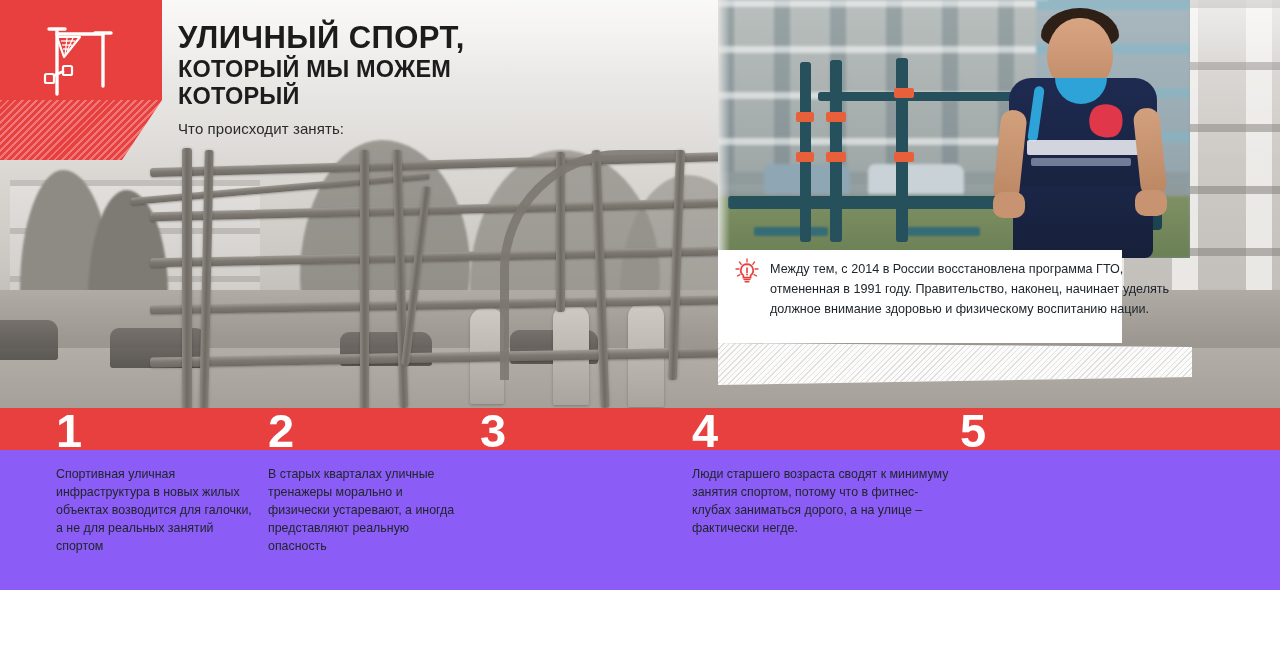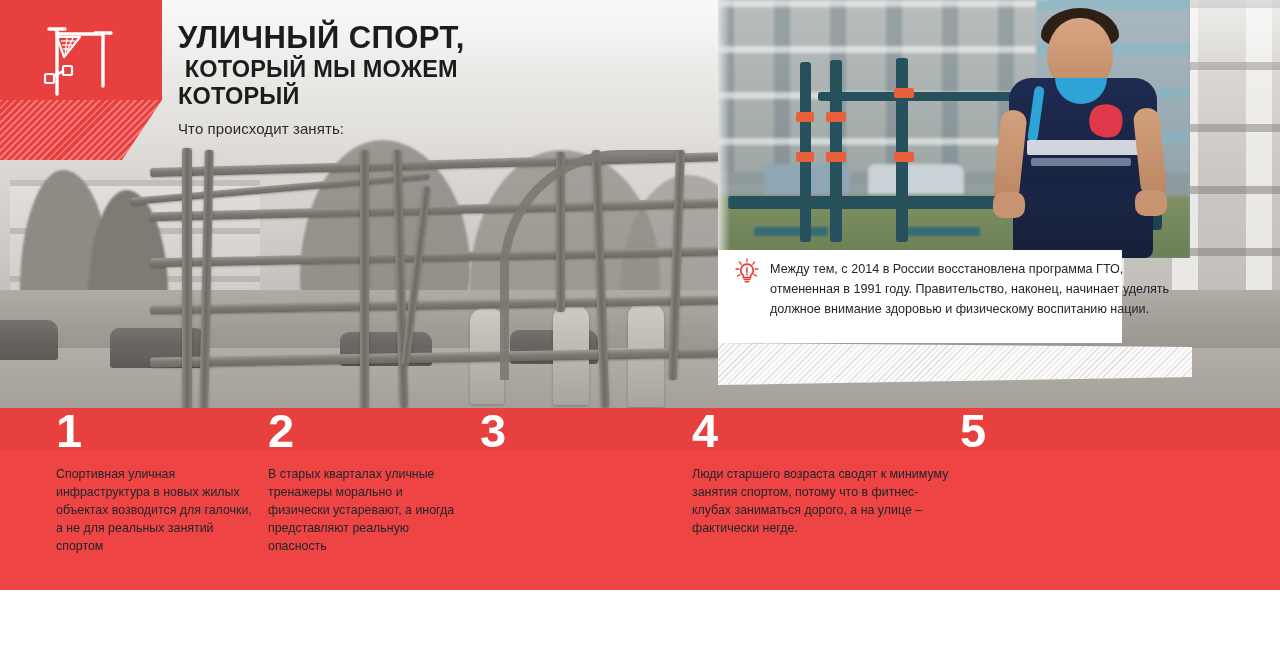--- a/index.html
+++ b/index.html
@@ -1,19 +1,19 @@
 <!DOCTYPE html>
 <html><head>
 <meta charset="utf-8">
 <style>
   * { margin:0; padding:0; box-sizing:border-box; }
   html,body { width:1280px; height:652px; background:#ffffff; overflow:hidden; }
   body { font-family:"Liberation Sans", sans-serif; -webkit-font-smoothing:antialiased; }
 
-  .slide { position:relative; width:1280px; height:652px; background:#ef4444; overflow:hidden; }
+  .slide { position:relative; width:1280px; height:652px; background:#8b5cf6; overflow:hidden; }
 
   
   .bg-photo {
     position:absolute; left:0; top:0; width:1280px; height:410px;
     overflow:hidden; background:#cfccc9;
   }
   .bg-sky {
     position:absolute; left:0; top:0; width:100%; height:100%;
     background:
       linear-gradient(to bottom,#f2f1ef 0%,#e6e4e1 22%,#d8d5d1 46%,#c9c5c0 66%,#b9b4ae 82%,#a9a39d 100%);
@@ -84,21 +84,21 @@
   }
 
   
   .title-wrap{ position:absolute; left:178px; top:22px; z-index:7; }
   .title-1{
     font-size:31px; font-weight:bold; color:#1c1c1c; letter-spacing:.4px;
     line-height:1.04; white-space:nowrap;
   }
   .title-2{
     font-size:23.5px; font-weight:bold; color:#1c1c1c; letter-spacing:.2px;
-    line-height:1.12; margin-top:2px; white-space:nowrap;text-align:center;
+    line-height:1.12; margin-top:2px; white-space:nowrap;
   }
   .title-3{
     font-size:23.5px; font-weight:bold; color:#1c1c1c; letter-spacing:.2px;
     line-height:1.12; white-space:nowrap;
   }
   .subtitle{
     position:absolute; left:178px; top:120px; z-index:7;
     font-size:15px; color:#2a2a2a; letter-spacing:.1px; white-space:nowrap;
   }
 

